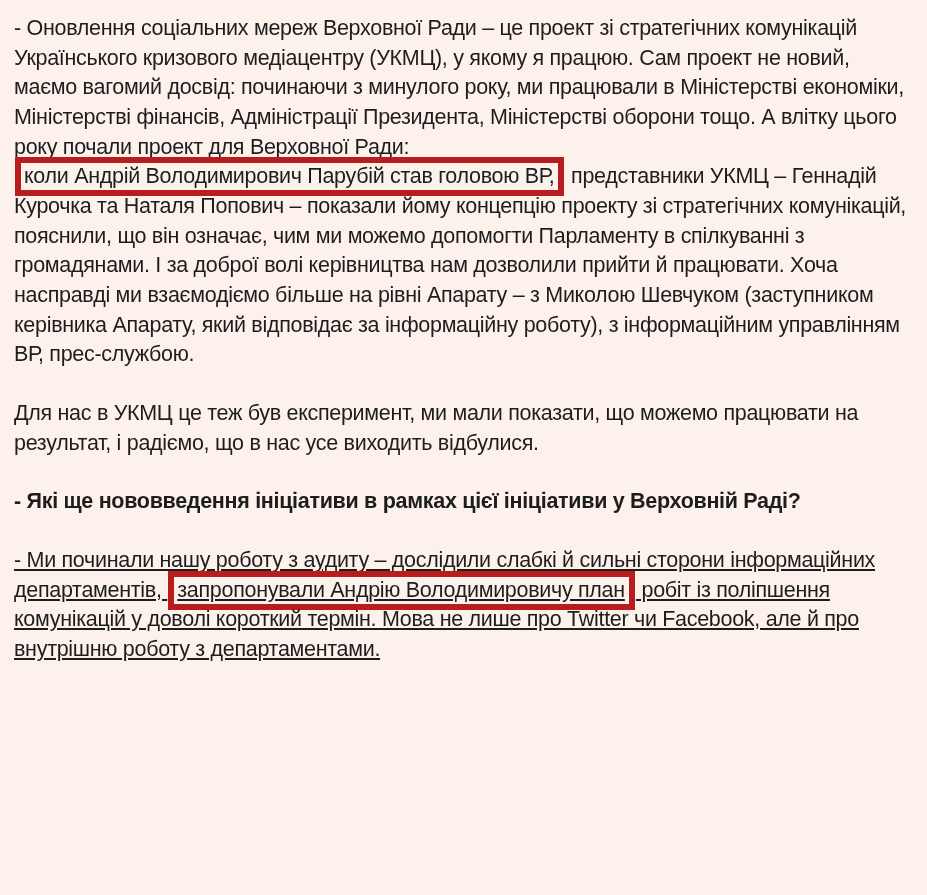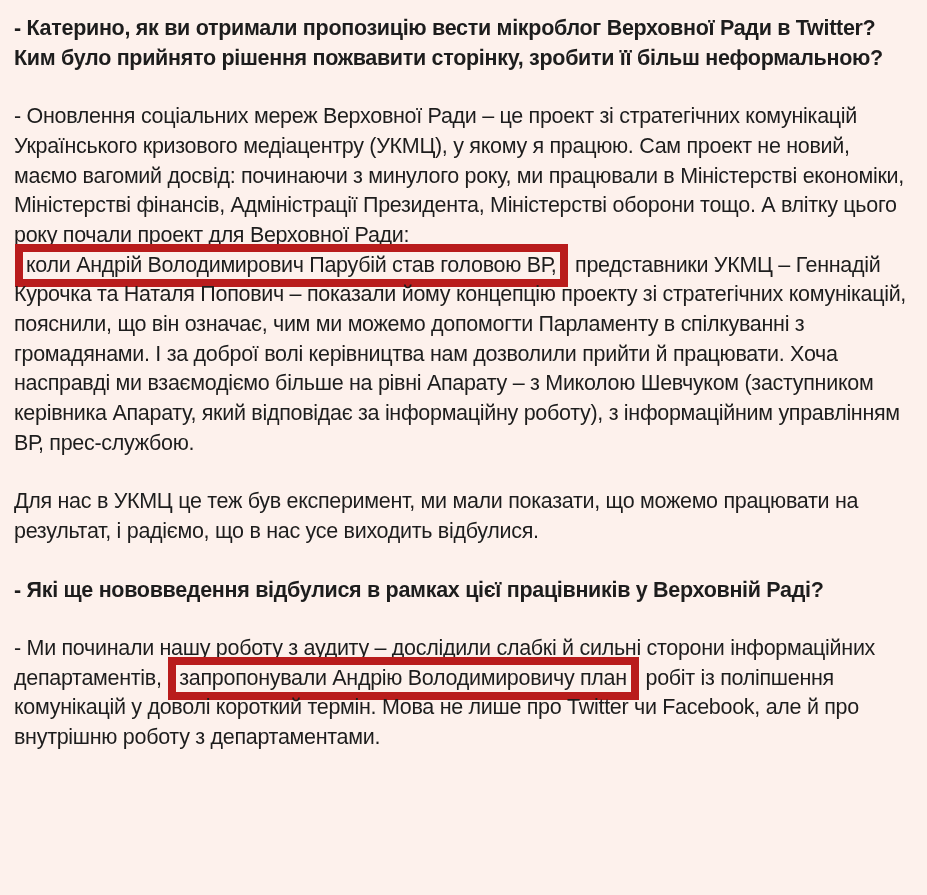--- a/index.html
+++ b/index.html
@@ -20,43 +20,43 @@
     padding: 14px 15px 10px 14px;
   }
   .article {
     width: 100%;
   }
   p {
     margin: 0 0 29px 0;
   }
   p:last-child {
     margin-bottom: 0;
+    text-decoration: underline;
   }
   .question {
     font-weight: 700;
   }
   .hl-box {
     display: inline;
     white-space: nowrap;
-    border: 8px solid #b91c1c;
+    border: 6px solid #b91c1c;
     padding: 1px 4px 2px 3px;
     margin: 0 1px;
     box-decoration-break: clone;
     -webkit-box-decoration-break: clone;
   }
 </style>
 </head>
 <body>
 
 <main class="article">
 
-  <p class="question">- Катерино, як ви отримали пропозицію вести мікроблог Верховної Ради в Twitter? Ким було прийнято рішення пожвавити сторінку, зробити її більш неформальною?</p>
 
   <p><span>- Оновлення соціальних мереж Верховної Ради – це проект зі стратегічних комунікацій Українського кризового медіацентру (УКМЦ), у якому я працюю. Сам проект не новий, маємо вагомий досвід: починаючи з минулого року, ми працювали в Міністерстві економіки, Міністерстві фінансів, Адміністрації Президента, Міністерстві оборони тощо. А влітку цього року почали проект для Верховної Ради: </span><span class="hl-box">коли Андрій Володимирович Парубій став головою ВР,</span><span> представники УКМЦ – Геннадій Курочка та Наталя Попович – показали йому концепцію проекту зі стратегічних комунікацій, пояснили, що він означає, чим ми можемо допомогти Парламенту в спілкуванні з громадянами. І за доброї волі керівництва нам дозволили прийти й працювати. Хоча насправді ми взаємодіємо більше на рівні Апарату – з Миколою Шевчуком (заступником керівника Апарату, який відповідає за інформаційну роботу), з інформаційним управлінням ВР, прес-службою.</span></p>
 
 
   <p>Для нас в УКМЦ це теж був експеримент, ми мали показати, що можемо працювати на результат, і радіємо, що в нас усе виходить відбулися.</p>
 
-  <p class="question">- Які ще нововведення відбулися в рамках цієї працівників у Верховній Раді?</p>
+  <p class="question">- Які ще нововведення ініціативи в рамках цієї ініціативи у Верховній Раді?</p>
 
   <p><span>- Ми починали нашу роботу з аудиту – дослідили слабкі й сильні сторони інформаційних департаментів, </span><span class="hl-box">запропонували Андрію Володимировичу план</span><span> робіт із поліпшення комунікацій у доволі короткий термін. Мова не лише про Twitter чи Facebook, але й про внутрішню роботу з департаментами.</span></p>
 
 </main>
 
 </body></html>

